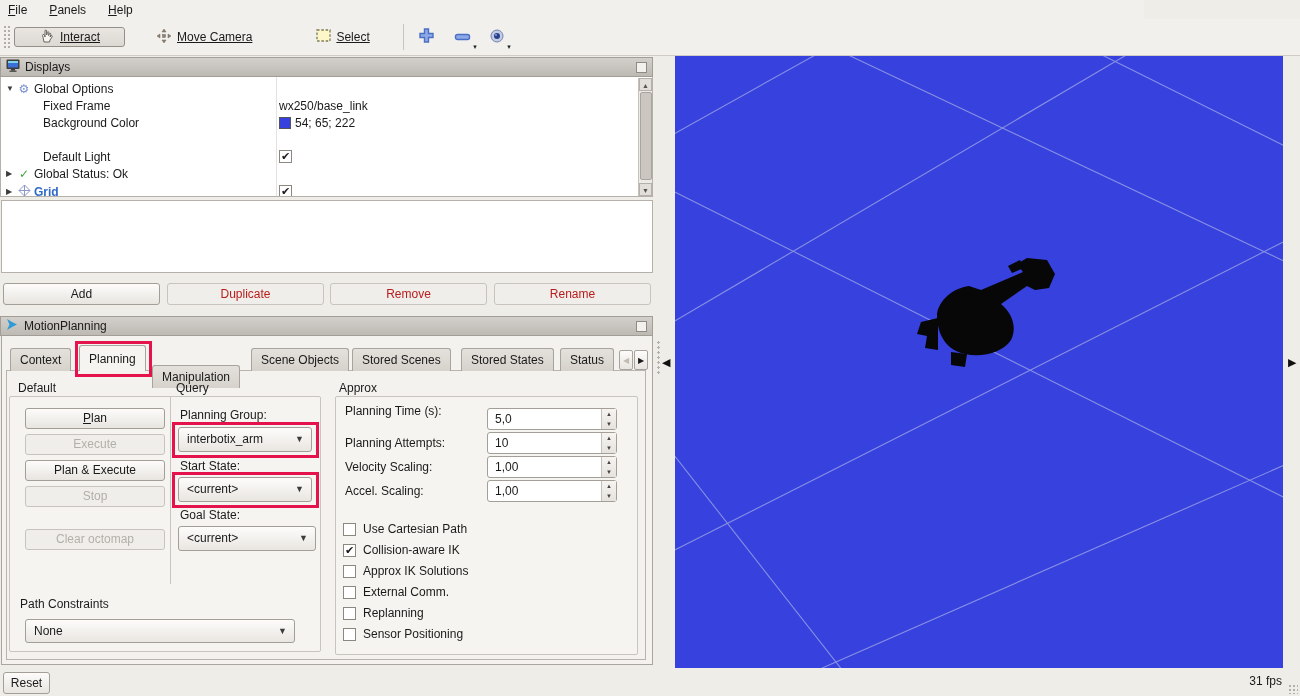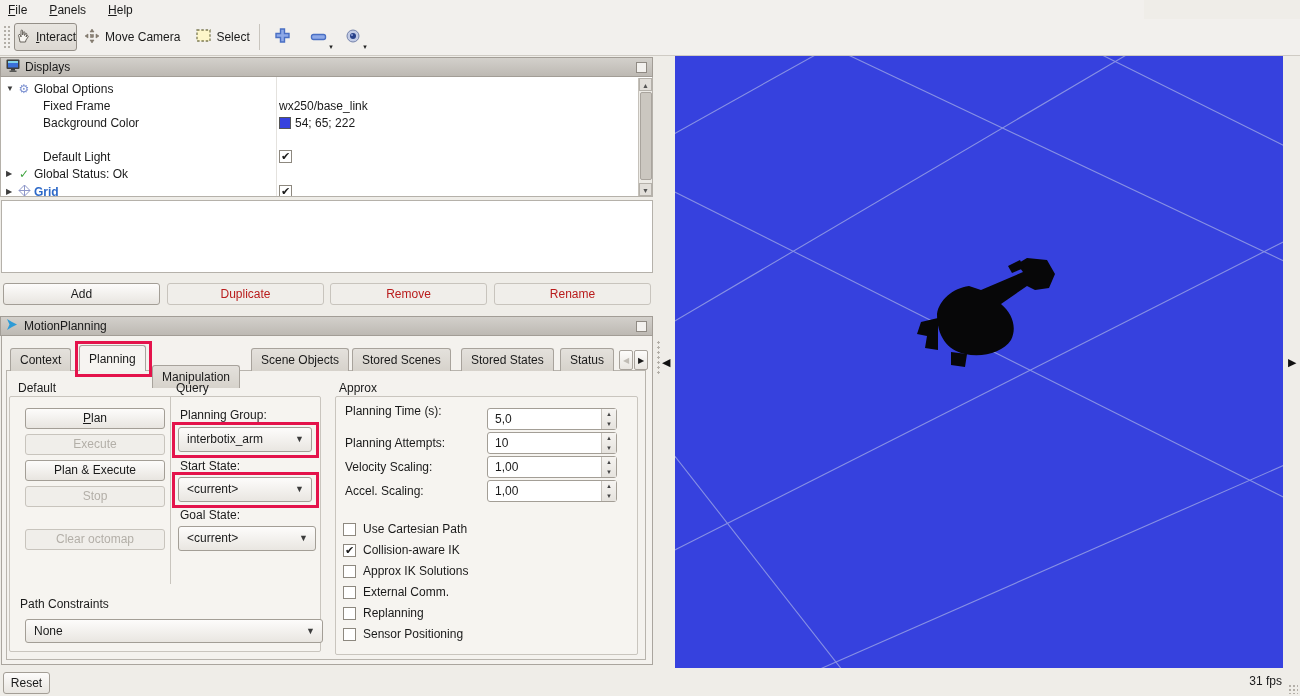--- a/index.html
+++ b/index.html
@@ -9,21 +9,21 @@
   .abs { position:absolute; }
 
   
   #menubar { left:0; top:0; width:1144px; height:19px; background:#f2f0ed; display:flex; align-items:center; padding-left:8px; gap:22px; }
   .menu-item { cursor:default; }
   .accel { display:inline-block; }
   .accel::first-letter { text-decoration:underline; }
   #toolbar { left:0; top:19px; width:1300px; height:37px; background:#f2f0ed; border-bottom:1px solid #cfcbc4; display:flex; align-items:center; }
   .tb-handle { width:7px; height:24px; margin:0 4px 0 3px;
     background-image:radial-gradient(circle,#b3afa8 1px,transparent 1.2px); background-size:4px 4px; }
-  .tb-btn { height:28px; display:flex; align-items:center; gap:5px; padding:0 0; border-radius:3px; border:1px solid transparent; }
+  .tb-btn { height:20px; display:flex; align-items:center; gap:5px; padding:0 24px; border-radius:3px; border:1px solid transparent;text-decoration:underline; }
   .tb-btn.pressed { background:linear-gradient(#e9e6e1,#dcd8d2); border:1px solid #948f88; }
   .tb-sep { width:1px; height:26px; background:#c9c5be; margin:0 8px; }
   .tb-icon-btn { position:relative; width:30px; height:28px; display:flex; align-items:center; justify-content:center; }
   .caret { position:absolute; right:1px; bottom:1px; font-size:7px; color:#222; line-height:7px; }
 
   
   .dock-header { left:0; width:653px; height:20px; background:linear-gradient(#d3d0cb,#bdb9b3); border:1px solid #a29d96; display:flex; align-items:center; padding:0 5px; gap:5px; }
   .float-box { position:absolute; right:5px; top:4px; width:11px; height:11px; background:#f3f1ee; border:1px solid #8f8a83; }
   #tree { left:0; top:77px; width:653px; height:120px; background:#ffffff; border:1px solid #b5b1aa; border-top:none; overflow:hidden; position:absolute; }
   .tree-col-sep { position:absolute; left:275px; top:0; width:1px; height:120px; background:#e4e2de; }
@@ -328,21 +328,21 @@
 <div class="ck-row" style="top:605px;">
   <span class="cbx"></span>
   <span>Replanning</span>
 </div>
 <div class="ck-row" style="top:626px;">
   <span class="cbx"></span>
   <span>Sensor Positioning</span>
 </div>
 
 <div class="abs" style="left:20px; top:597px;">Path Constraints</div>
-<div class="combo" style="left:25px; top:619px; width:298px; height:24px;">
+<div class="combo" style="left:25px; top:619px; width:270px; height:24px;">
   <span>None</span>
   <span class="arr">▼</span>
 </div>
 
 <div class="split-dots" style="left:656px; top:340px;"></div>
 <div class="split-arrow" style="left:662px; top:357px;">◀</div>
 
 <div id="viewport" class="abs">
   <svg width="608" height="612" viewBox="0 0 608 612">
     <g stroke="#9ba4e6" stroke-width="1.1" opacity="0.8">

